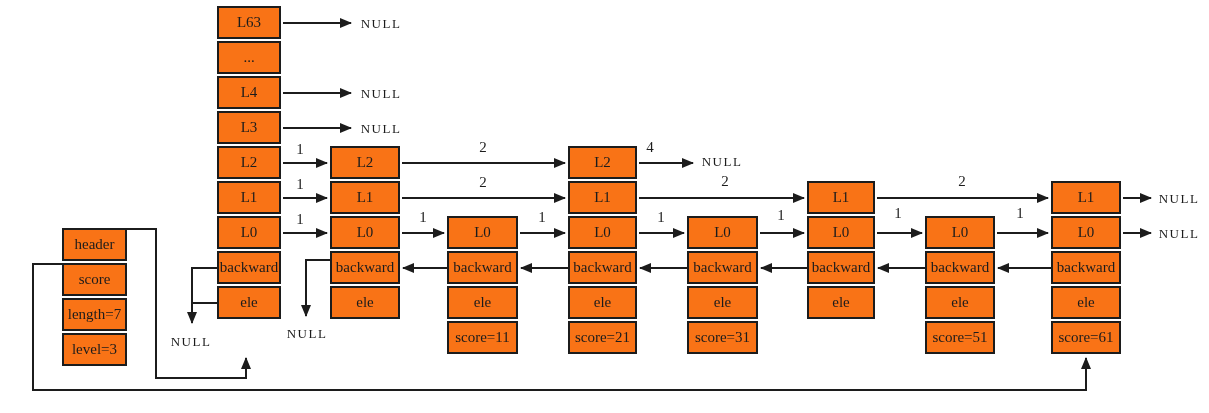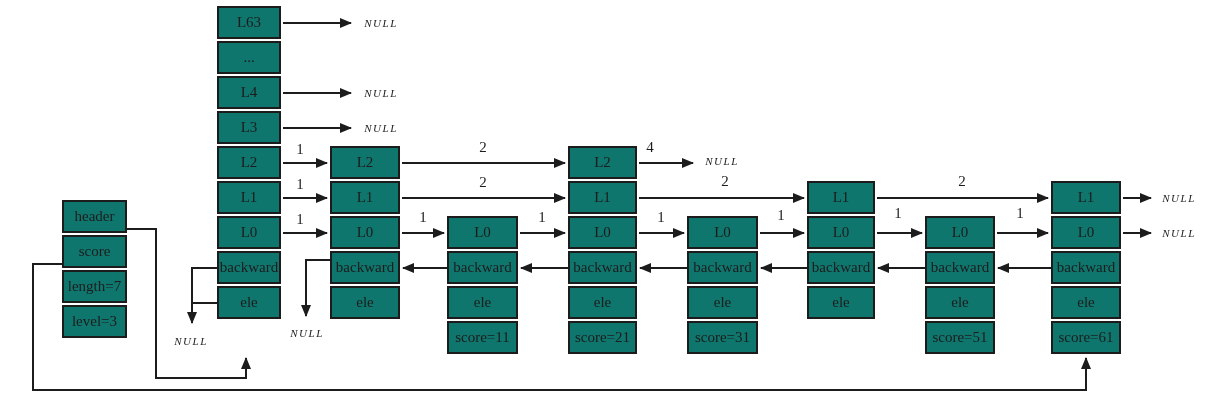--- a/index.html
+++ b/index.html
@@ -11,44 +11,43 @@
     font-family: "Liberation Serif", "DejaVu Serif", serif;
     color: #1c1c1c;
     overflow: hidden;
   }
   #wires { position: absolute; left: 0; top: 0; width: 1209px; height: 413px; }
   .tower { position: absolute; }
   .cell {
     height: 33px;
     margin-bottom: 2px;
     border: 2px solid #1c1c1c;
-    background: #0f766e;
+    background: #f97316;
     box-sizing: border-box;
     display: flex;
     align-items: center;
     justify-content: center;
     font-size: 15px;
     white-space: nowrap;
     line-height: 1;
   }
   .lbl {
     position: absolute;
     transform: translate(-50%, -50%);
     font-size: 15px;
     line-height: 1;
     white-space: nowrap;
   }
   .null-label {
     position: absolute;
     transform: translate(-50%, -50%);
-    font-size: 11px;
+    font-size: 13px;
     letter-spacing: 1.5px;
     line-height: 1;
     white-space: nowrap;
-    font-style: italic;
   }
 </style>
 </head>
 <body>
 
 <div id="canvas">
 
   <svg id="wires" viewBox="0 0 1209 413" xmlns="http://www.w3.org/2000/svg">
     <defs>
       <marker id="arr" markerUnits="userSpaceOnUse" markerWidth="13" markerHeight="11" refX="11" refY="5" orient="auto">
@@ -91,21 +90,21 @@
       <path d="M217 268 H192 V323" marker-end="url(#arr)"></path>
 
       <path d="M330 260 H306 V316" marker-end="url(#arr)"></path>
 
       <path d="M127 229 H156 V378 H246 V358" marker-end="url(#arr)"></path>
 
       <path d="M62 264 H33 V390 H1086 V358" marker-end="url(#arr)"></path>
     </g>
   </svg>
 
-  <div class="tower" style="left:62px; top:200px; width:65px;">
+  <div class="tower" style="left:62px; top:228px; width:65px;">
     <div class="cell">header</div>
     <div class="cell">score</div>
     <div class="cell">length=7</div>
     <div class="cell">level=3</div>
   </div>
 
   <div class="tower" style="left:217px; top:6px; width:64px;">
     <div class="cell">L63</div>
     <div class="cell">...</div>
     <div class="cell">L4</div>

